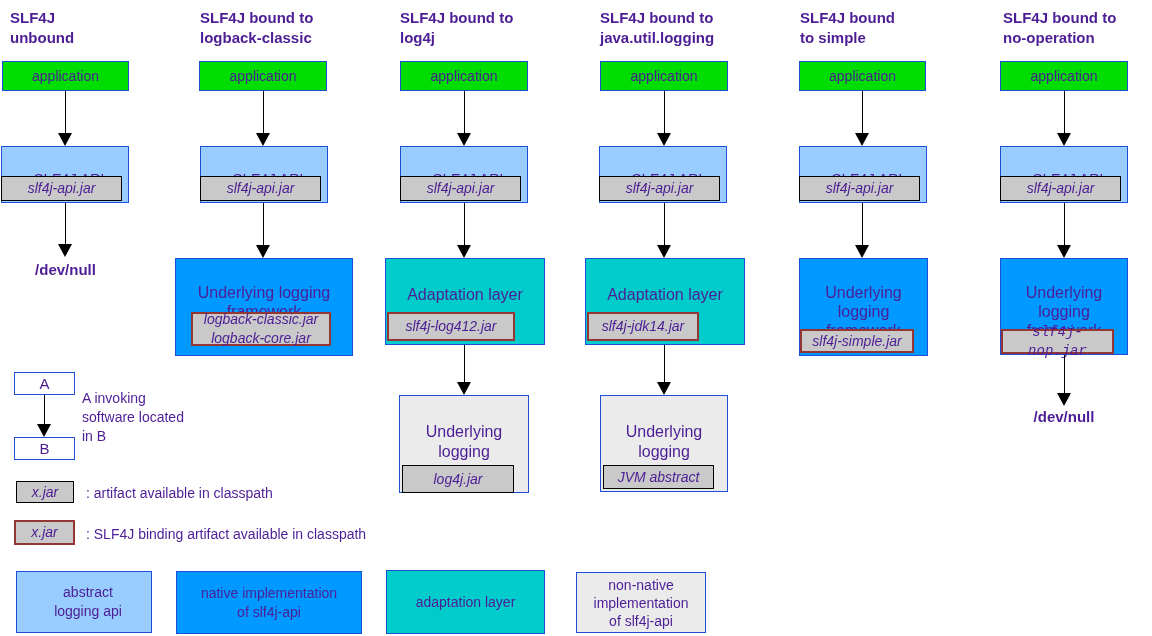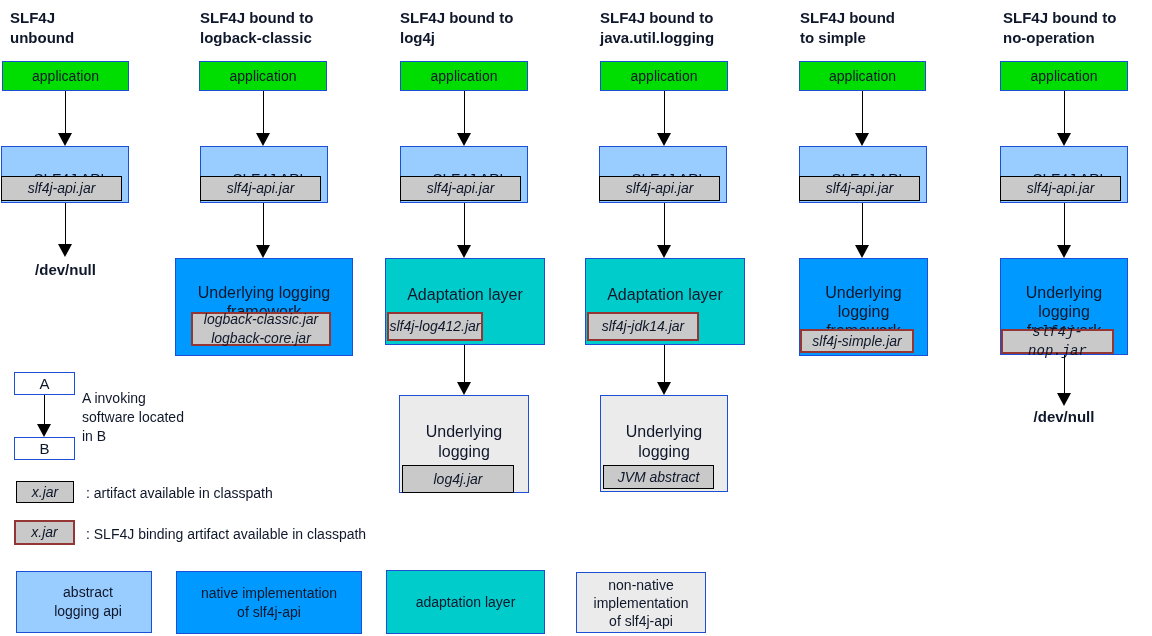--- a/index.html
+++ b/index.html
@@ -1,18 +1,18 @@
 <!DOCTYPE html>
 <html style="--green: #00DD00; --lightblue: #99CCFF; --blue: #0099FF; --teal: #00CCCC; --lightgray: #EBEBEB; --jargray: #C9C9C9; --bindingborder: #943634;"><head>
 <meta charset="utf-8">
 <style>
   html,body{margin:0;padding:0;background:#fff;}
   #canvas{
     position:relative;width:1152px;height:636px;background:#ffffff;
-    font-family:"Liberation Sans","DejaVu Sans",sans-serif;color:#0f172a;overflow:hidden;
+    font-family:"Liberation Sans","DejaVu Sans",sans-serif;color:#4c1d95;overflow:hidden;
   }
   .abs{position:absolute;box-sizing:border-box;}
   .box{border:1px solid #1d4ed8;text-align:center;white-space:pre-line;}
   .flexc{display:flex;align-items:center;justify-content:center;}
   .app{background:var(--green,#00DD00);font-size:14px;}
   .apibg{background:var(--lightblue,#99CCFF);padding-left:8px;}
   .blue{background:var(--blue,#0099FF);}
   .teal{background:var(--teal,#00CCCC);}
   .graybox{background:var(--lightgray,#EBEBEB);}
   .whitebox{background:#ffffff;font-size:15px;}
@@ -85,21 +85,21 @@
   <div class="abs box apibg" style="left:400px;top:146px;width:128px;height:57px;">
     <div class="apilabel">SLF4J API</div>
     <div class="abs jar flexc" style="left:-1px;bottom:1px;width:121px;height:25px;">slf4j-api.jar</div>
   </div>
   <div class="abs arrow" style="left:464px;top:203px;height:55px;">
       <span class="line"></span>
       <span class="head"></span>
     </div>
   <div class="abs box teal" style="left:385px;top:258px;width:160px;height:87px;">
     <div class="boxlabel" style="padding-top:8px;">Adaptation layer</div>
-    <div class="abs jar binding flexc" style="left:1px;top:53px;width:96px;height:29px;">slf4j-log412.jar</div>
+    <div class="abs jar binding flexc" style="left:1px;top:53px;width:128px;height:29px;">slf4j-log412.jar</div>
   </div>
   <div class="abs arrow" style="left:464px;top:345px;height:50px;">
       <span class="line"></span>
       <span class="head"></span>
     </div>
   <div class="abs box graybox" style="left:399px;top:395px;width:130px;height:98px;">
     <div class="boxlabel" style="padding-top:8px;line-height:20px;">Underlying
 logging
 framework</div>
     <div class="abs jar flexc" style="left:2px;top:69px;width:112px;height:28px;">log4j.jar</div>

